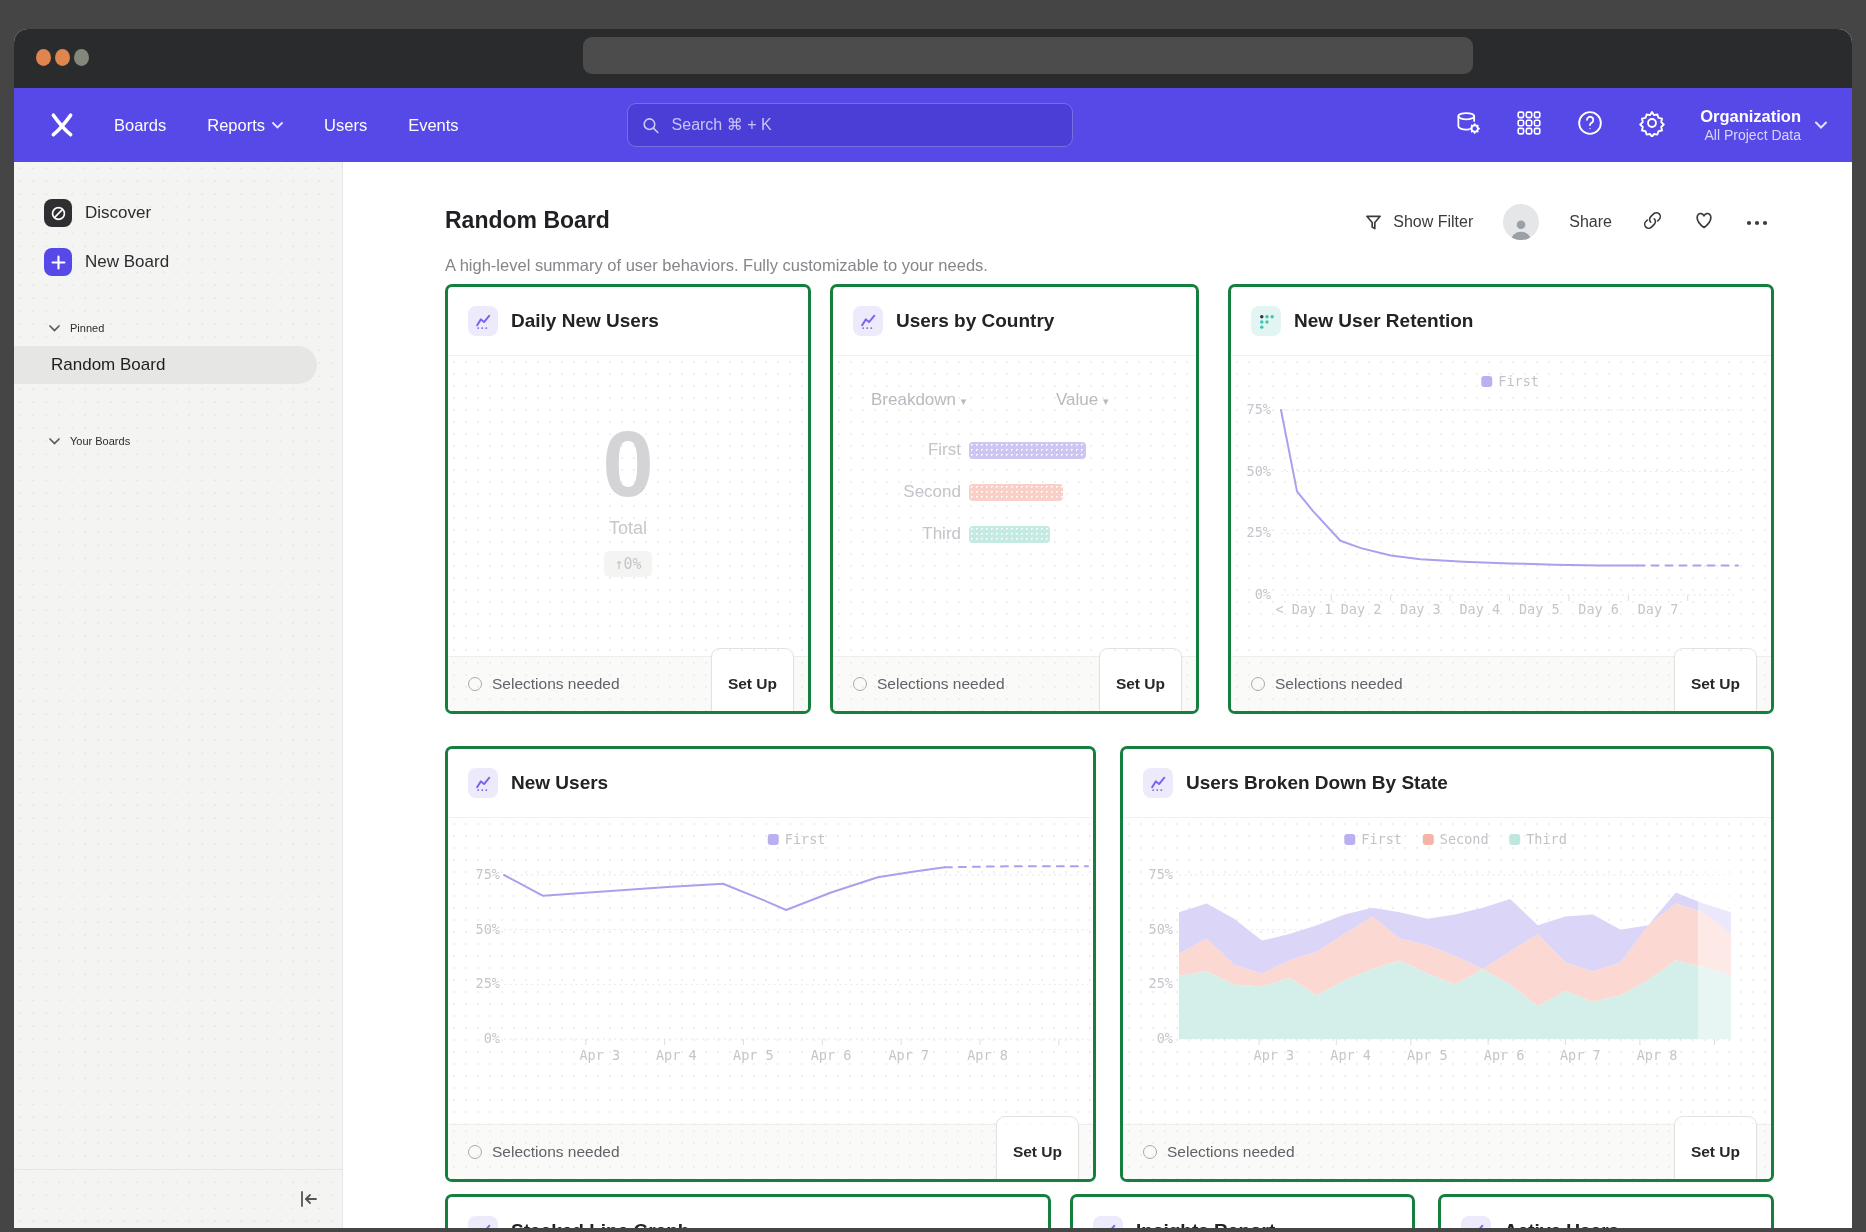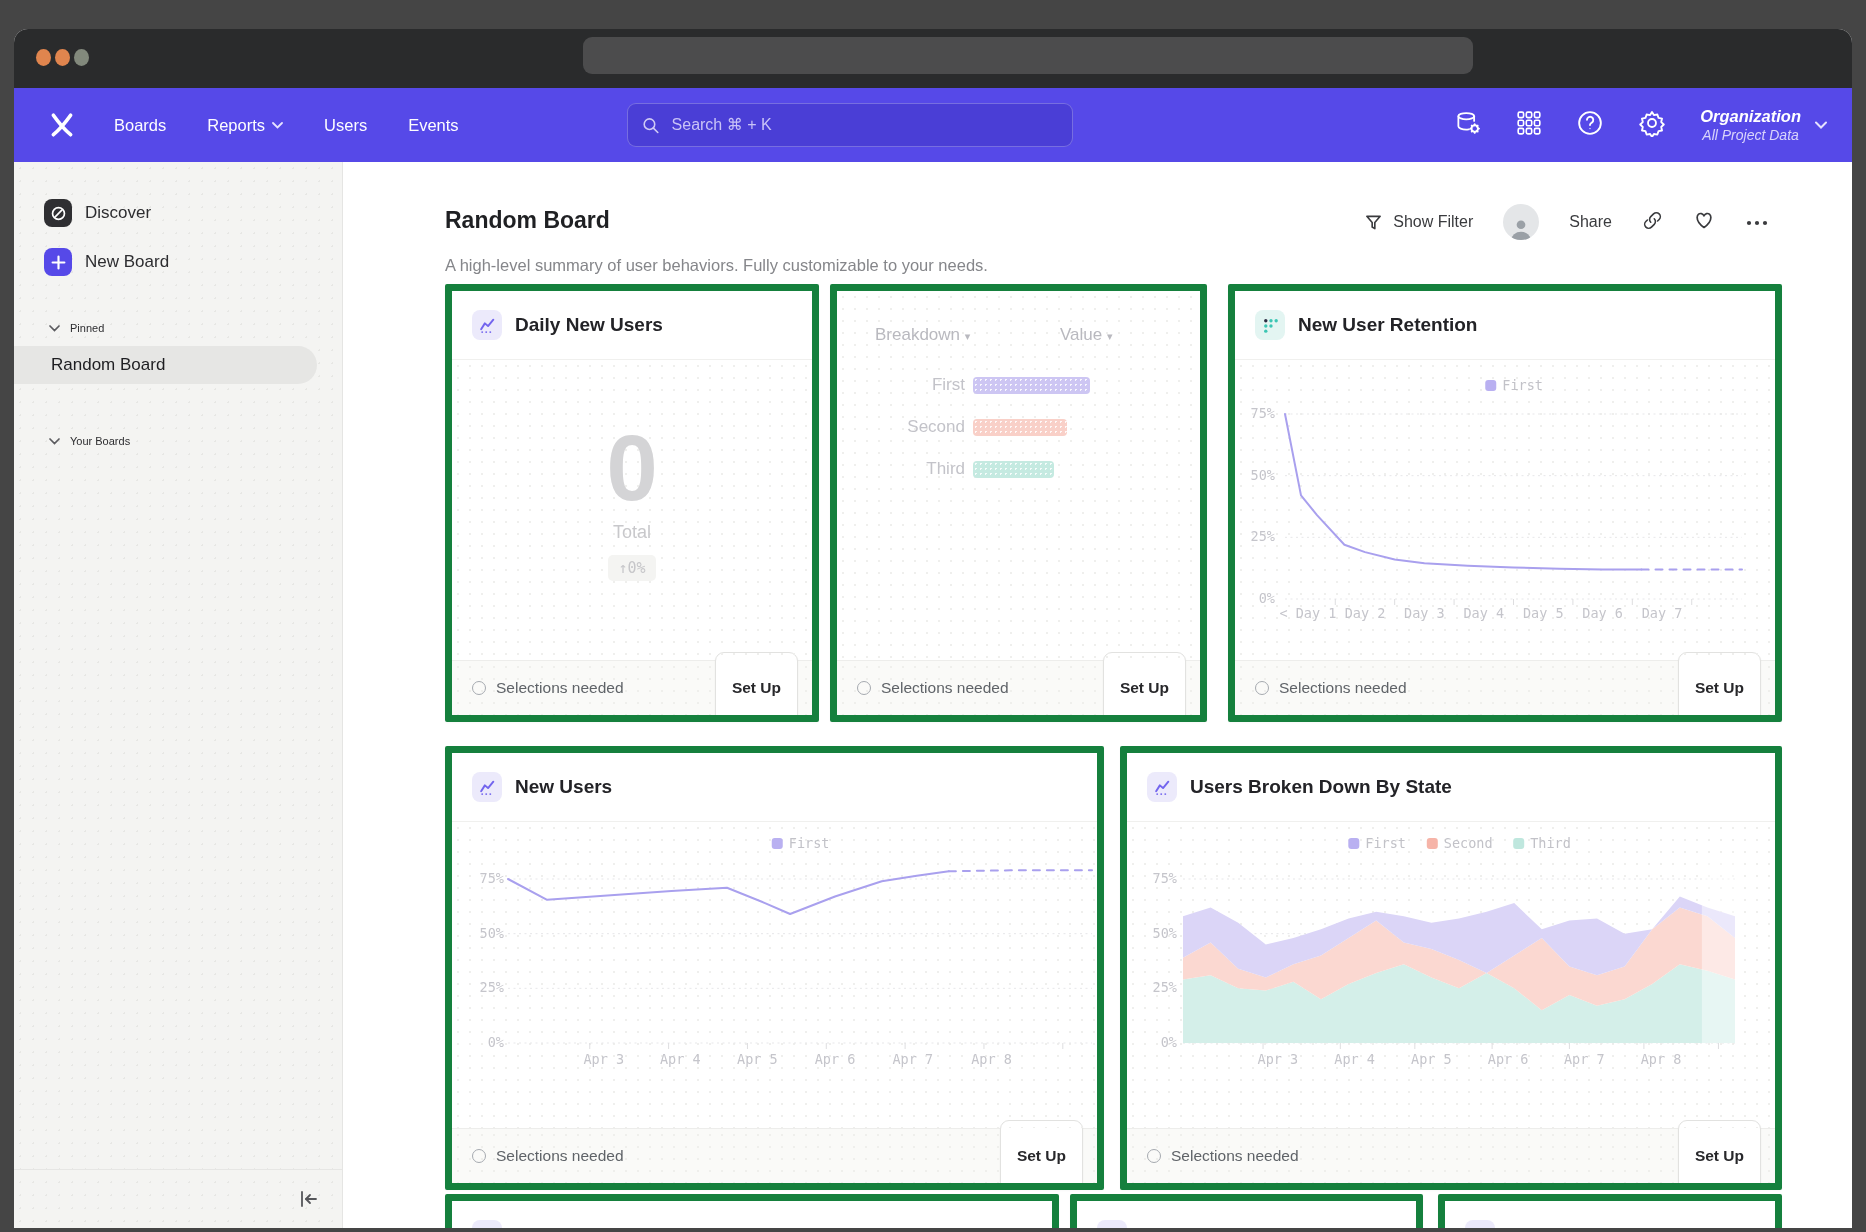--- a/index.html
+++ b/index.html
@@ -15,21 +15,21 @@
   .nav{height:74px;min-height:74px;background:#5649e8;display:flex;align-items:center;position:relative;padding-left:34px;}
   .nav-logo{width:30px;height:30px;margin-right:36px;display:flex;align-items:center;}
   .nav-item{color:#fdfdff;font-size:16.5px;margin-right:41px;display:flex;align-items:center;gap:7px;cursor:default;}
   .nav-search{position:absolute;left:613px;top:15px;width:446px;height:44px;background:#4a3ed6;
               border:1px solid rgba(255,255,255,0.25);border-radius:9px;display:flex;align-items:center;
               padding:0 14px;gap:10px;box-sizing:border-box;}
   .nav-search input{background:transparent;border:none;outline:none;color:#e6e3ff;font-size:16px;width:100%;
                     font-family:"Liberation Sans",sans-serif;}
   .nav-search input::placeholder{color:#c9c3f7;}
   .nav-right{position:absolute;right:25px;top:0;height:74px;display:flex;align-items:center;gap:34px;}
-  .org{color:#fff;text-align:center;line-height:1.25;font-style:italic;}
+  .org{color:#fff;text-align:right;line-height:1.25;}
   .org .o1{font-size:16.5px;font-weight:bold;}
   .org .o2{font-size:14px;color:#d9d4fb;}
   
   .app{flex:1;display:flex;min-height:0;}
   .sidebar{width:328px;min-width:328px;background:#f4f4f2;border-right:1px solid #e5e5e3;position:relative;
            background-image:radial-gradient(#e7e7e4 1px,transparent 1px);background-size:13px 13px;}
   .side-row{position:absolute;left:30px;display:flex;align-items:center;gap:13px;height:28px;}
   .side-ic{width:28px;height:28px;border-radius:8px;display:flex;align-items:center;justify-content:center;}
   .side-label{font-size:17px;color:#2d2d30;}
   .side-head{position:absolute;left:35px;display:flex;align-items:center;gap:10px;font-size:11px;color:#2d2d30;height:22px;}
@@ -38,21 +38,21 @@
   .side-foot{position:absolute;left:0;right:0;bottom:0;height:58px;border-top:1px solid #e6e6e4;
              display:flex;align-items:center;justify-content:flex-end;padding-right:22px;}
   .main{flex:1;position:relative;background:#fff;overflow:hidden;}
   
   .b-title{position:absolute;left:102px;top:45px;font-size:23px;font-weight:bold;color:#1f2023;}
   .b-sub{position:absolute;left:102px;top:94px;font-size:16.5px;color:#85868a;}
   .b-actions{position:absolute;right:83px;top:42px;height:36px;display:flex;align-items:center;gap:30px;}
   .act{display:flex;align-items:center;gap:10px;font-size:16px;color:#3a3b3e;cursor:default;}
   .avatar{width:36px;height:36px;border-radius:50%;background:#e4e6e8;display:flex;align-items:flex-end;justify-content:center;overflow:hidden;}
   
-  .card{position:absolute;background:#fff;border:7px solid #15803d;border-radius:2px;overflow:hidden;
+  .card{position:absolute;background:#fff;border:3px solid #15803d;border-radius:7px;overflow:hidden;
         display:flex;flex-direction:column;box-shadow:0 1px 2px rgba(0,0,0,0.03);}
   .card-head{height:68px;min-height:68px;display:flex;align-items:center;gap:13px;padding:0 20px;
              border-bottom:1px solid #f0f0ee;}
   .card-title{font-size:19px;font-weight:bold;color:#232327;}
   .cicon{width:30px;height:30px;border-radius:8px;display:flex;align-items:center;justify-content:center;}
   .cicon.purple{background:#eceafb;}
   .cicon.teal{background:#e3f5f2;}
   .card-body{flex:1;position:relative;background-image:radial-gradient(#efefed 1px,transparent 1px);background-size:12px 12px;}
   .card-foot{height:54px;min-height:54px;background:#fafaf8;border-top:1px solid #ededeb;display:flex;align-items:center;
              padding:0 14px 0 20px;background-image:radial-gradient(#efefec 1px,transparent 1px);background-size:12px 12px;}
@@ -277,20 +277,33 @@
           <div class="card-foot">
             <span class="foot-status">
                 <span class="foot-circle"></span>
                 <span>Selections needed</span>
               </span>
             <button class="setup-btn">Set Up</button>
           </div>
         </div>
 
         <div class="card" style="left:487px;top:122px;width:363px;height:424px;">
+          <div class="card-head">
+            <span class="cicon purple">
+              <svg width="17" height="17" viewBox="0 0 16 16" fill="none">
+                <polyline points="2,11.5 5.5,6 8.5,8.5 13.5,2.5" stroke="#7365ee" stroke-width="1.8" stroke-linecap="round" stroke-linejoin="round"></polyline>
+                <g fill="#7365ee">
+                    <circle cx="3" cy="14.2" r="0.9"></circle>
+                    <circle cx="6.8" cy="14.2" r="0.9"></circle>
+                    <circle cx="10.6" cy="14.2" r="0.9"></circle>
+                  </g>
+              </svg>
+            </span>
+            <span class="card-title">Users by Country</span>
+          </div>
           <div class="card-body">
             <div class="cols-row">
               <span style="position:absolute;left:38px;"><span>Breakdown</span> <span style="font-size:11px;">▾</span></span>
               <span style="position:absolute;left:223px;"><span>Value</span> <span style="font-size:11px;">▾</span></span>
             </div>
             <div class="bar-row" style="top:85px;">
               <span class="bar-label">First</span>
                 <span class="bar" style="width: 117px; background-color: rgb(205, 198, 243);"></span>
             </div>
             <div class="bar-row" style="top:127px;">

